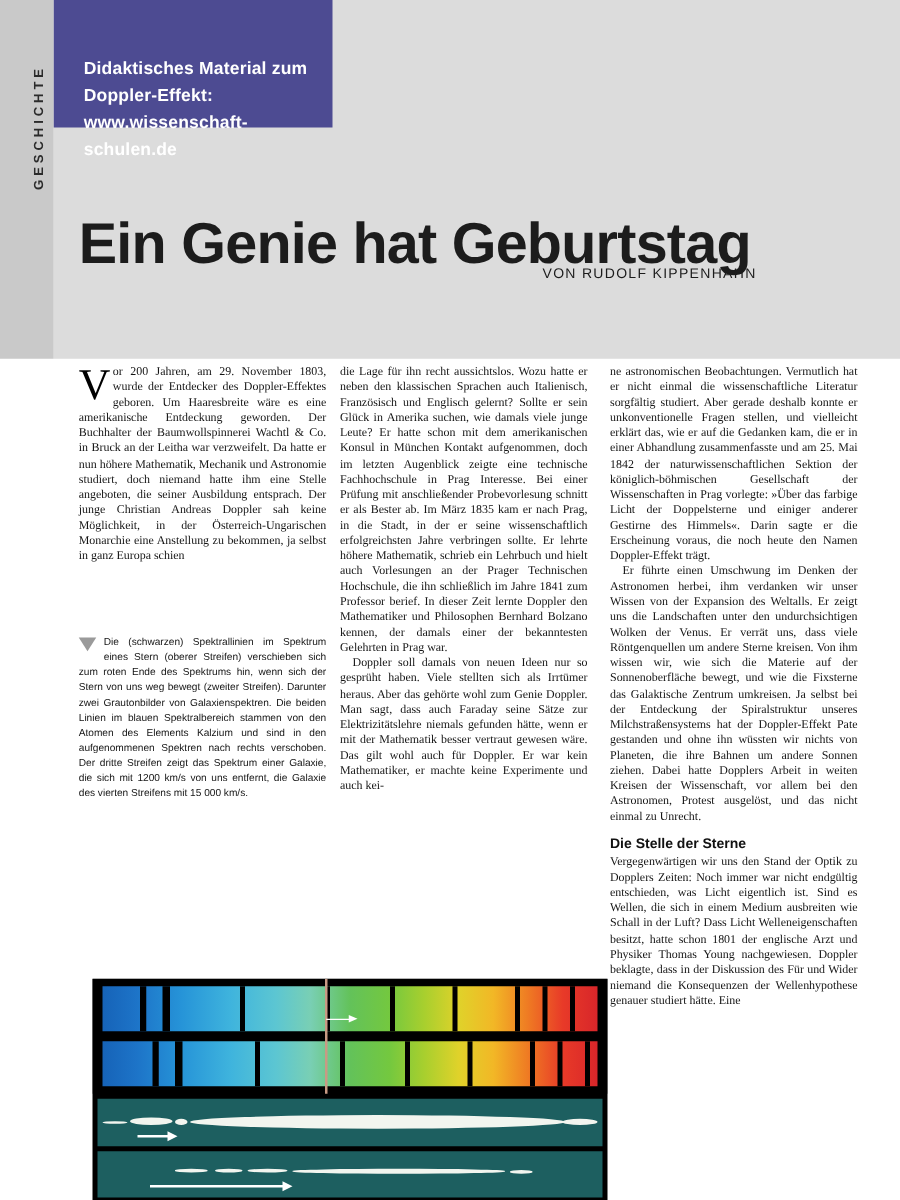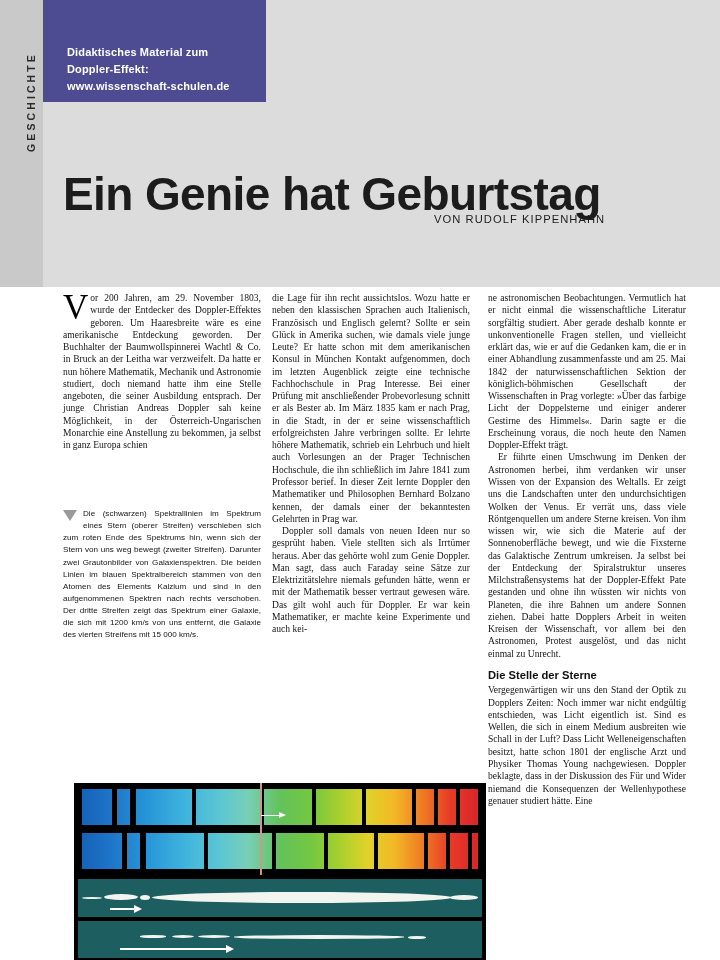--- a/index.html
+++ b/index.html
@@ -33,21 +33,21 @@
   }
 
   
   .promo{
     position:absolute;left:43px;top:0;width:223px;height:102px;
     background:#4d4b92;
   }
   .promo-text{
     position:absolute;left:24px;top:44px;
     font-family:"Liberation Sans",sans-serif;
-    font-size:11px;font-weight:700;line-height:1.55;
+    font-size:14px;font-weight:700;line-height:1.55;
     color:#ffffff;letter-spacing:0.15px;white-space:pre-line;
   }
 
   
   .headline{
     position:absolute;left:63px;top:140px;width:640px;
     font-family:"Liberation Sans",sans-serif;
     font-weight:700;font-size:46px;line-height:1;
     color:#1c1c1c;letter-spacing:-0.6px;
   }

